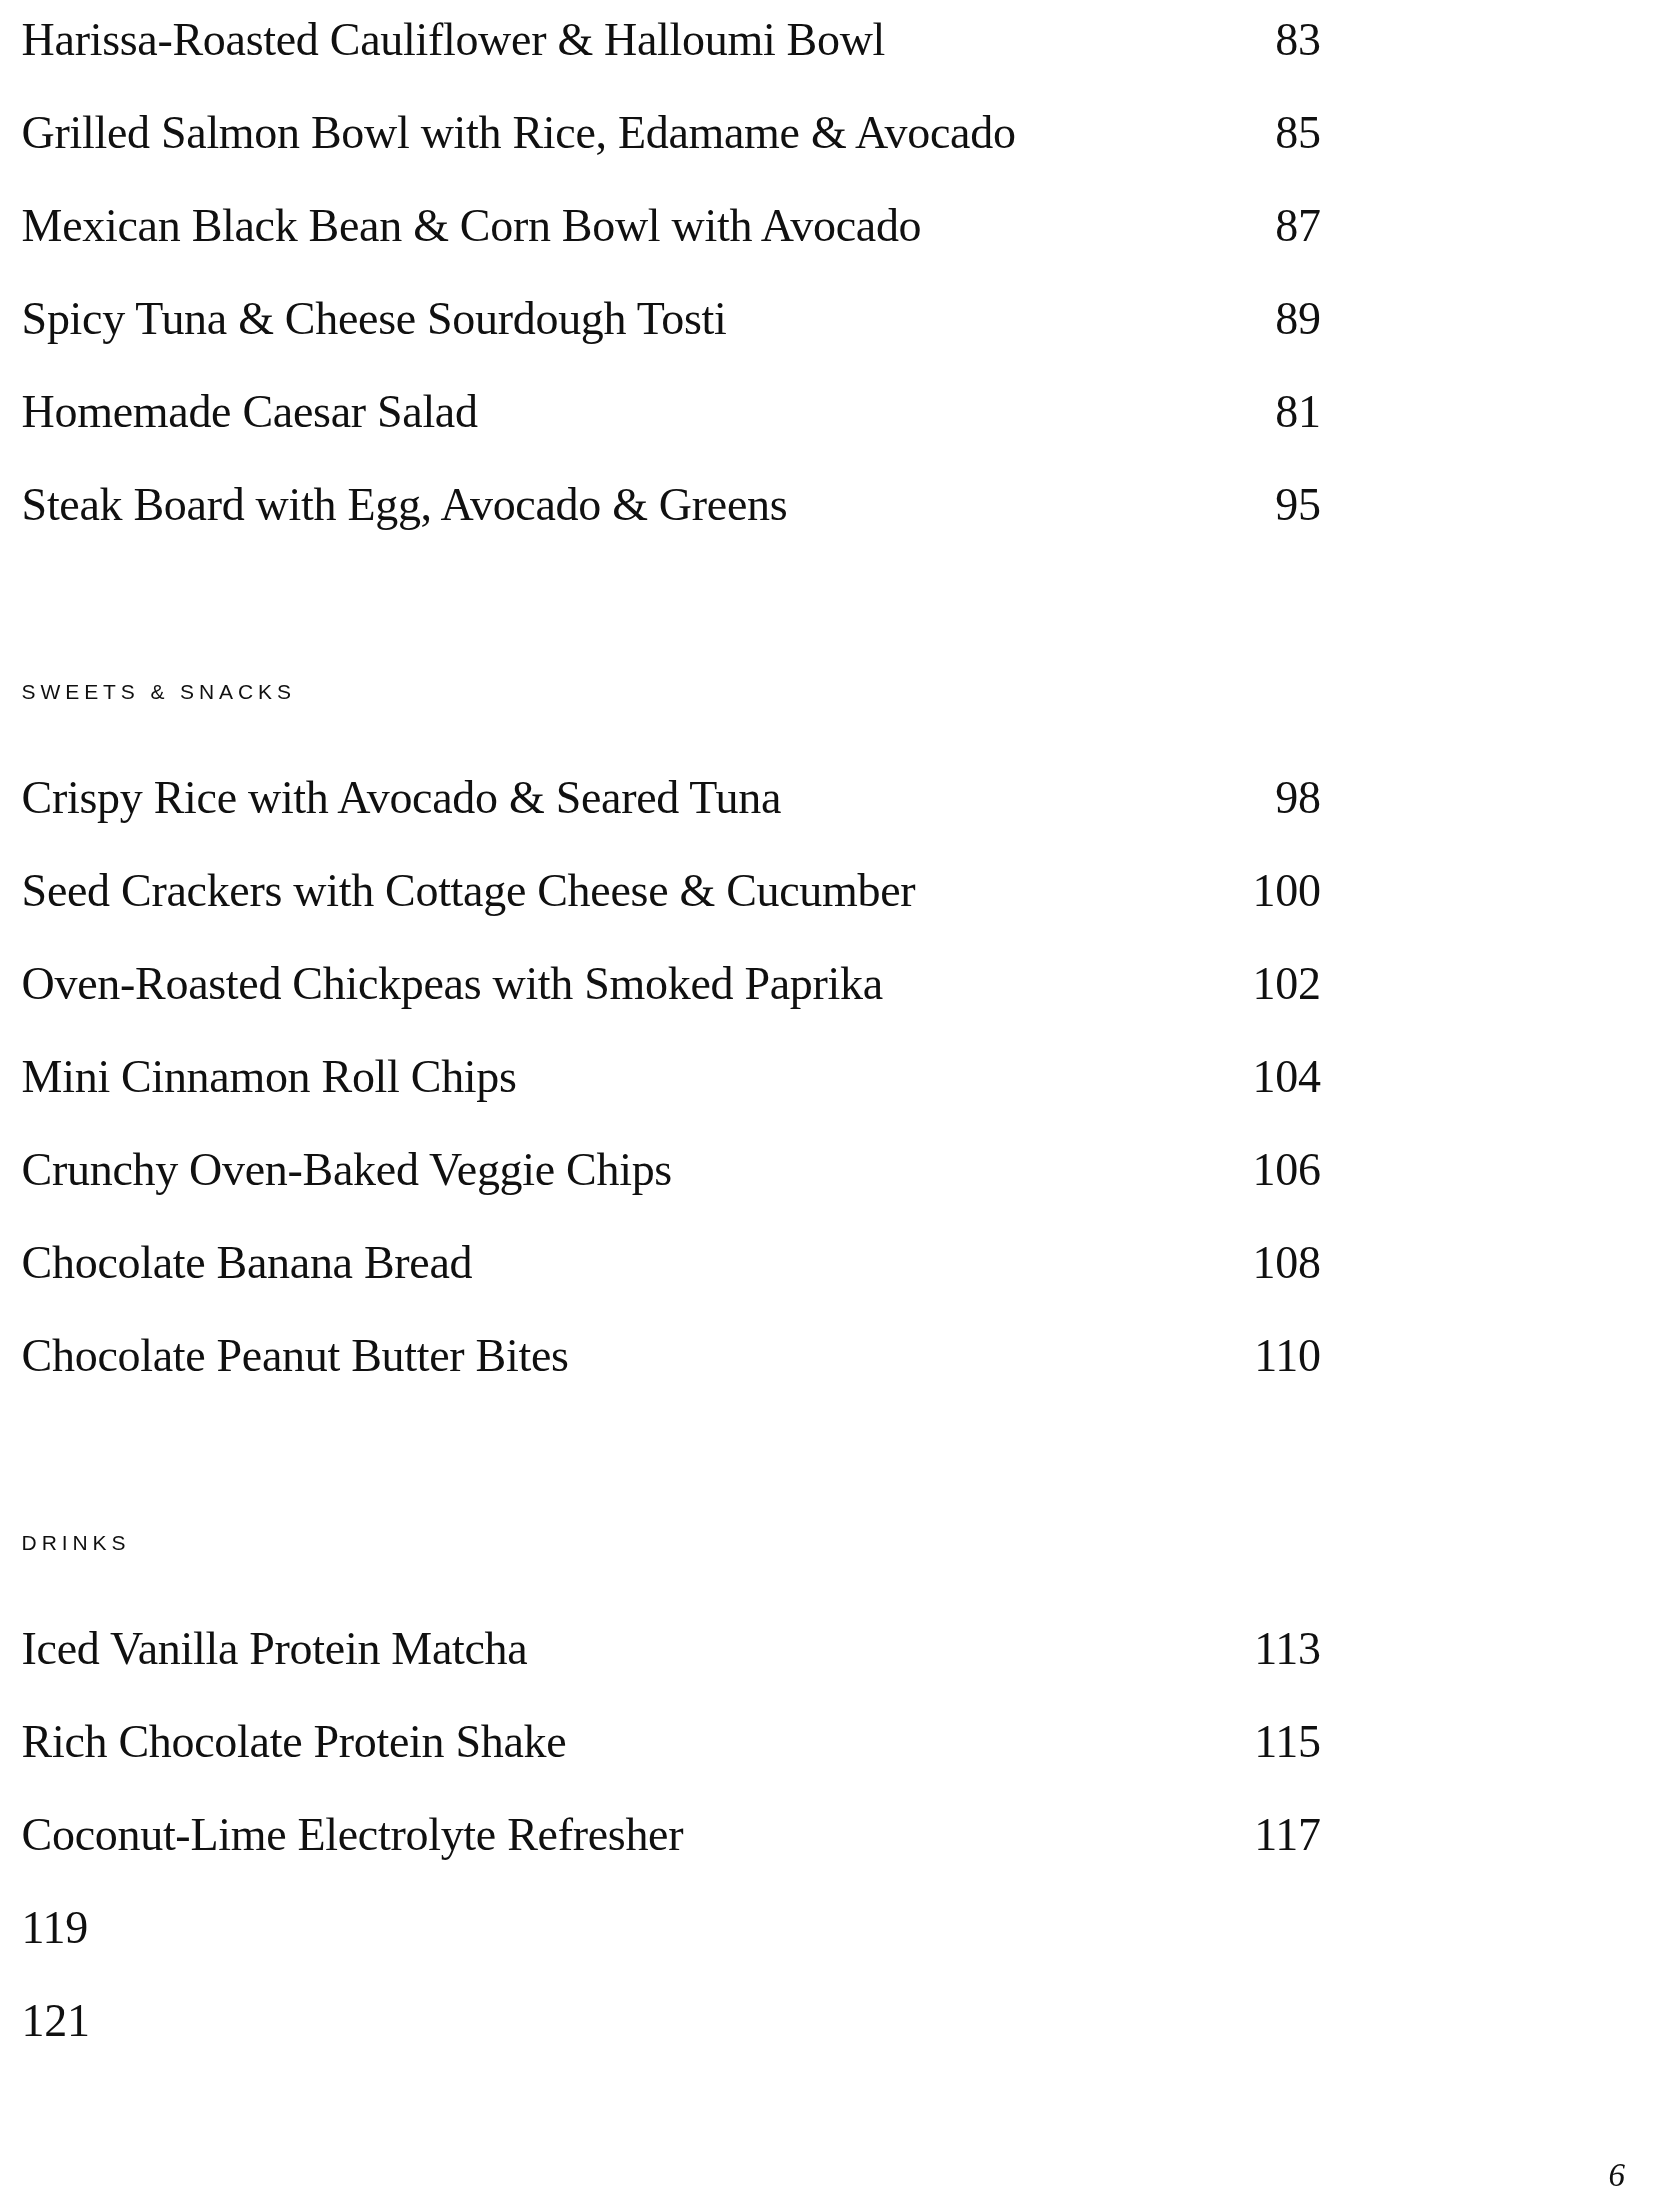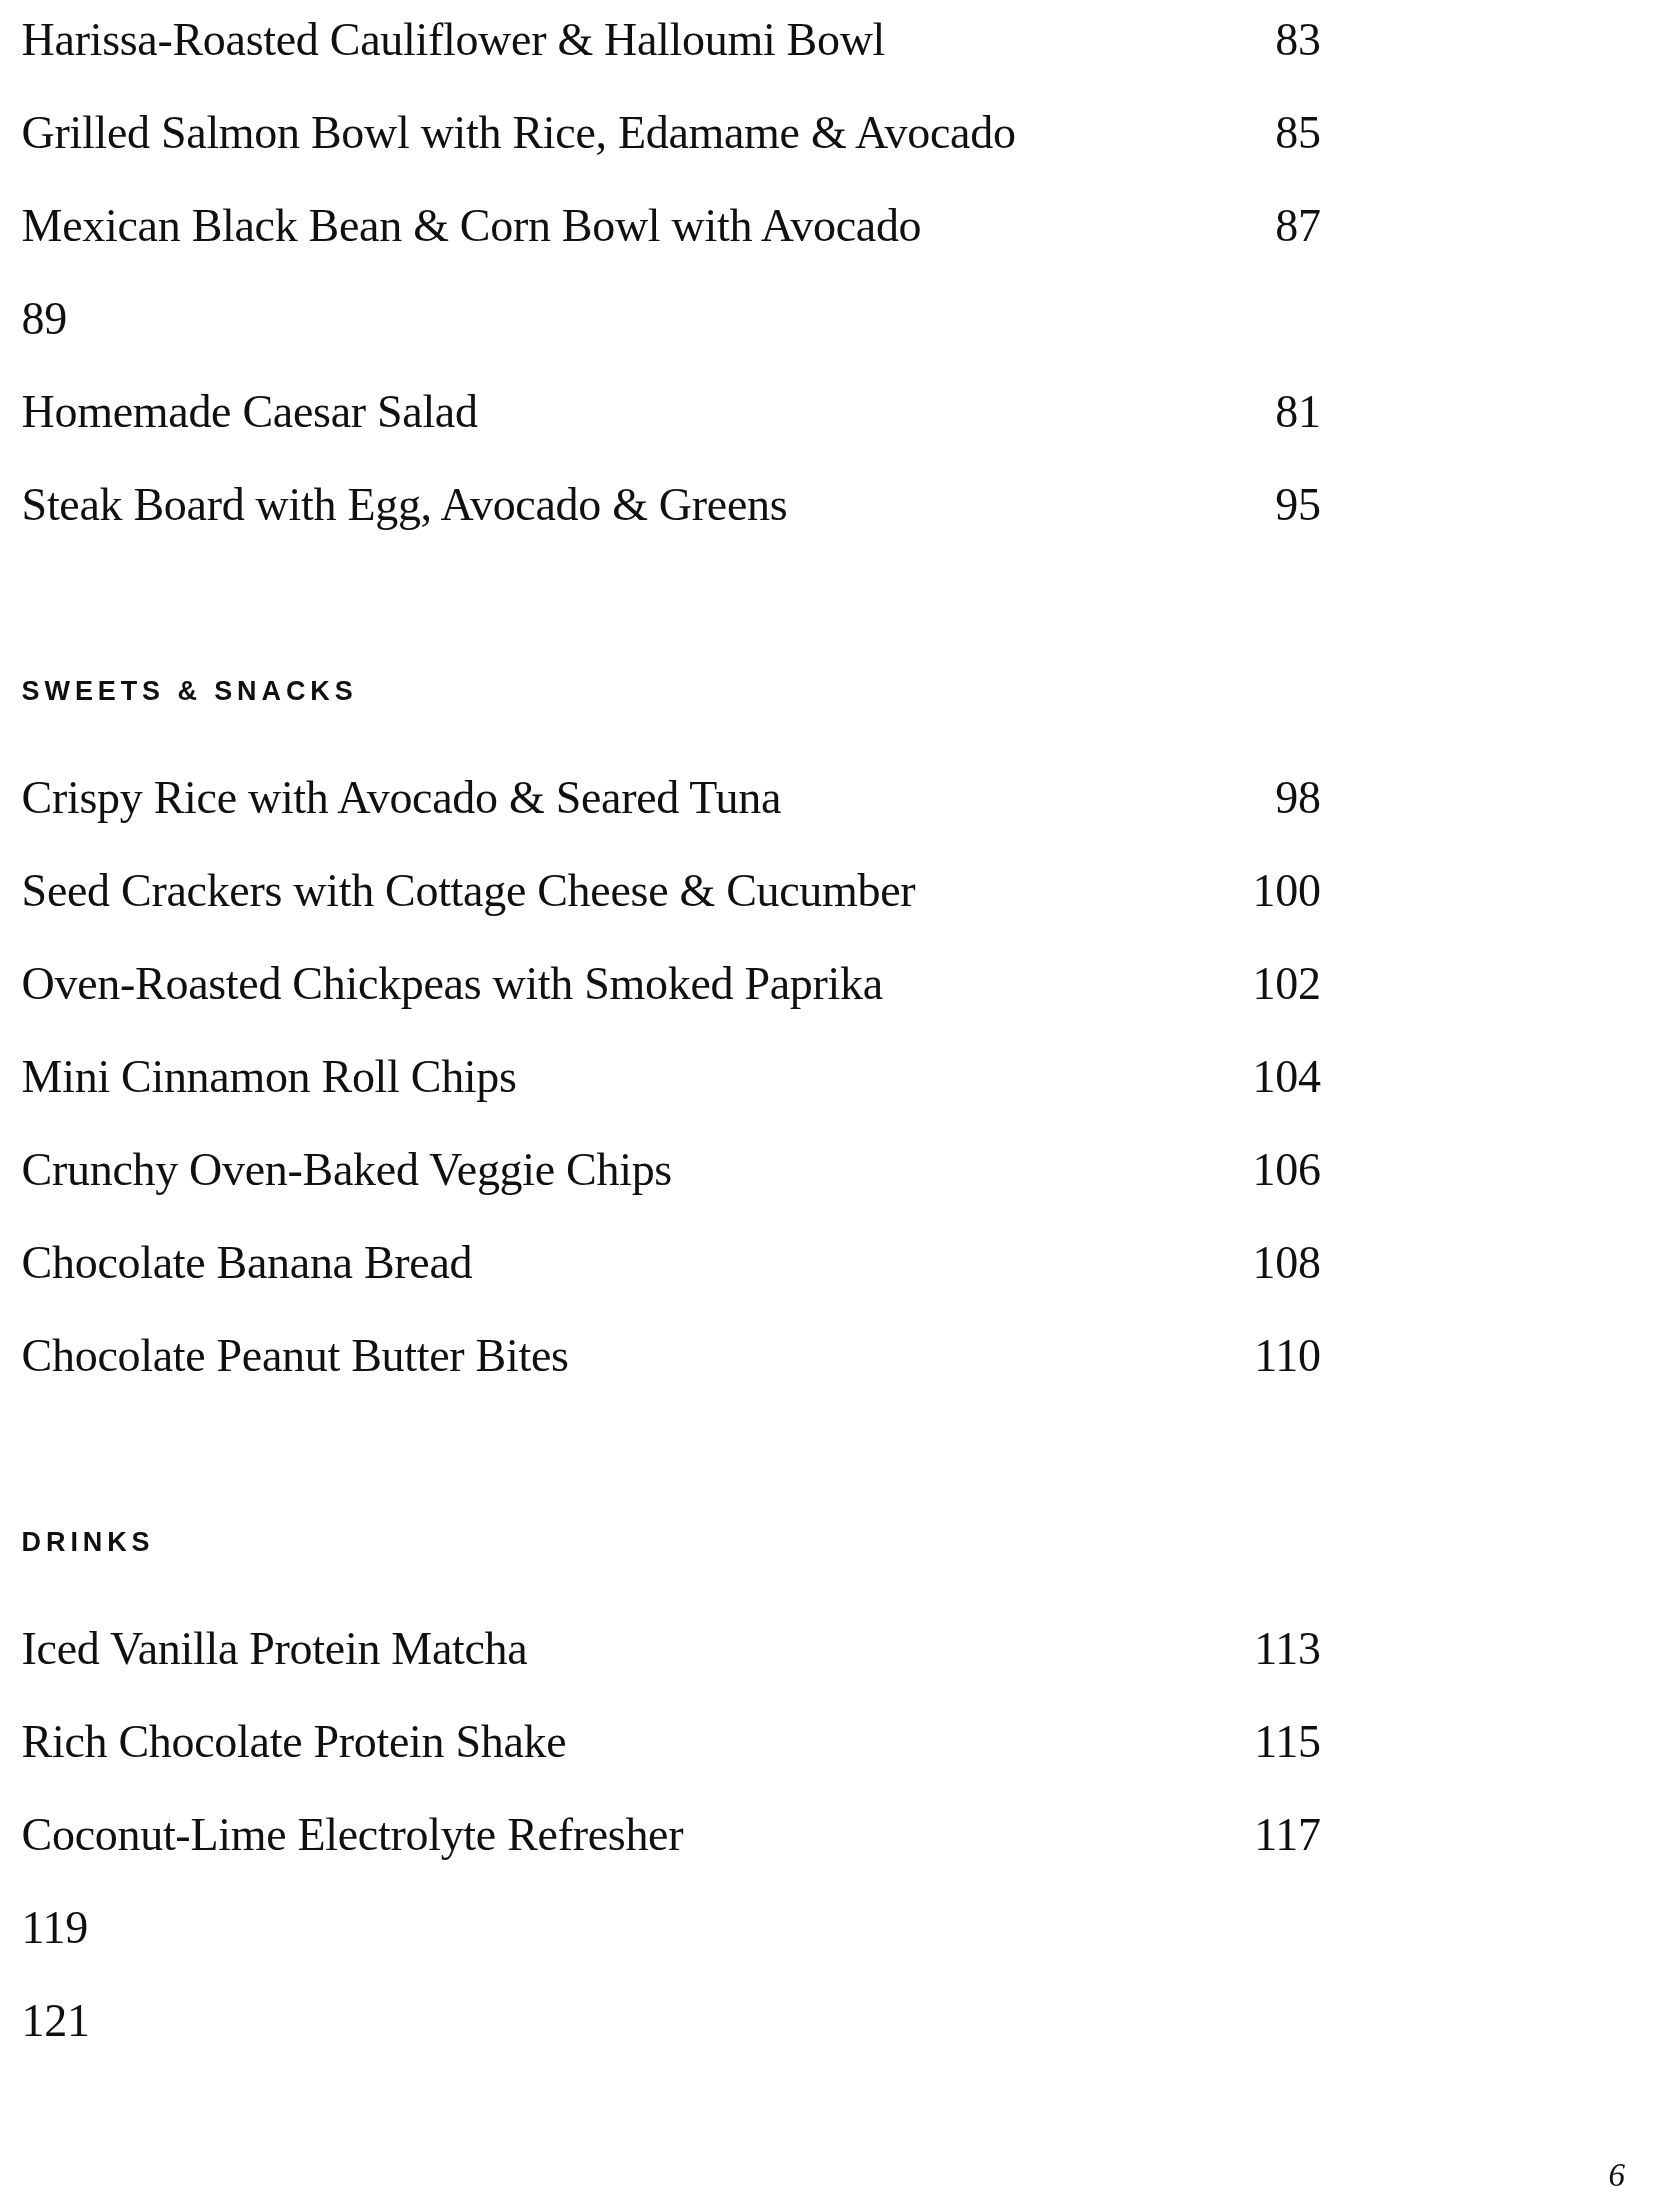--- a/index.html
+++ b/index.html
@@ -24,22 +24,22 @@
     align-items: baseline;
     font-size: 46px;
     line-height: 93px;
     letter-spacing: -0.3px;
     white-space: nowrap;
   }
   .toc-row .dish { flex: 0 1 auto; }
   .toc-row .pg   { flex: 0 0 auto; text-align: right; }
   .section-hdr {
     font-family: "Liberation Sans", sans-serif;
-    font-size: 27px;
-    font-weight: 700;
+    font-size: 21px;
+    font-weight: 400;
     letter-spacing: 4.9px;
     line-height: 27px;
     margin: 127px 0 46px 0;
     color: #101010;
   }
   .pageno {
     position: absolute;
     right: 36px;
     top: 2159px;
     font-size: 33px;
@@ -61,20 +61,21 @@
       </div>
       <div class="toc-row">
         <span class="dish">Grilled Salmon Bowl with Rice, Edamame &amp; Avocado</span>
         <span class="pg">85</span>
       </div>
       <div class="toc-row">
         <span class="dish">Mexican Black Bean &amp; Corn Bowl with Avocado</span>
         <span class="pg">87</span>
       </div>
       <div class="toc-row">
+        <span class="dish">Spicy Tuna &amp; Cheese Sourdough Tosti</span>
         <span class="pg">89</span>
       </div>
       <div class="toc-row">
         <span class="dish">Homemade Caesar Salad</span>
         <span class="pg">81</span>
       </div>
       <div class="toc-row">
         <span class="dish">Steak Board with Egg, Avocado &amp; Greens</span>
         <span class="pg">95</span>
       </div>

